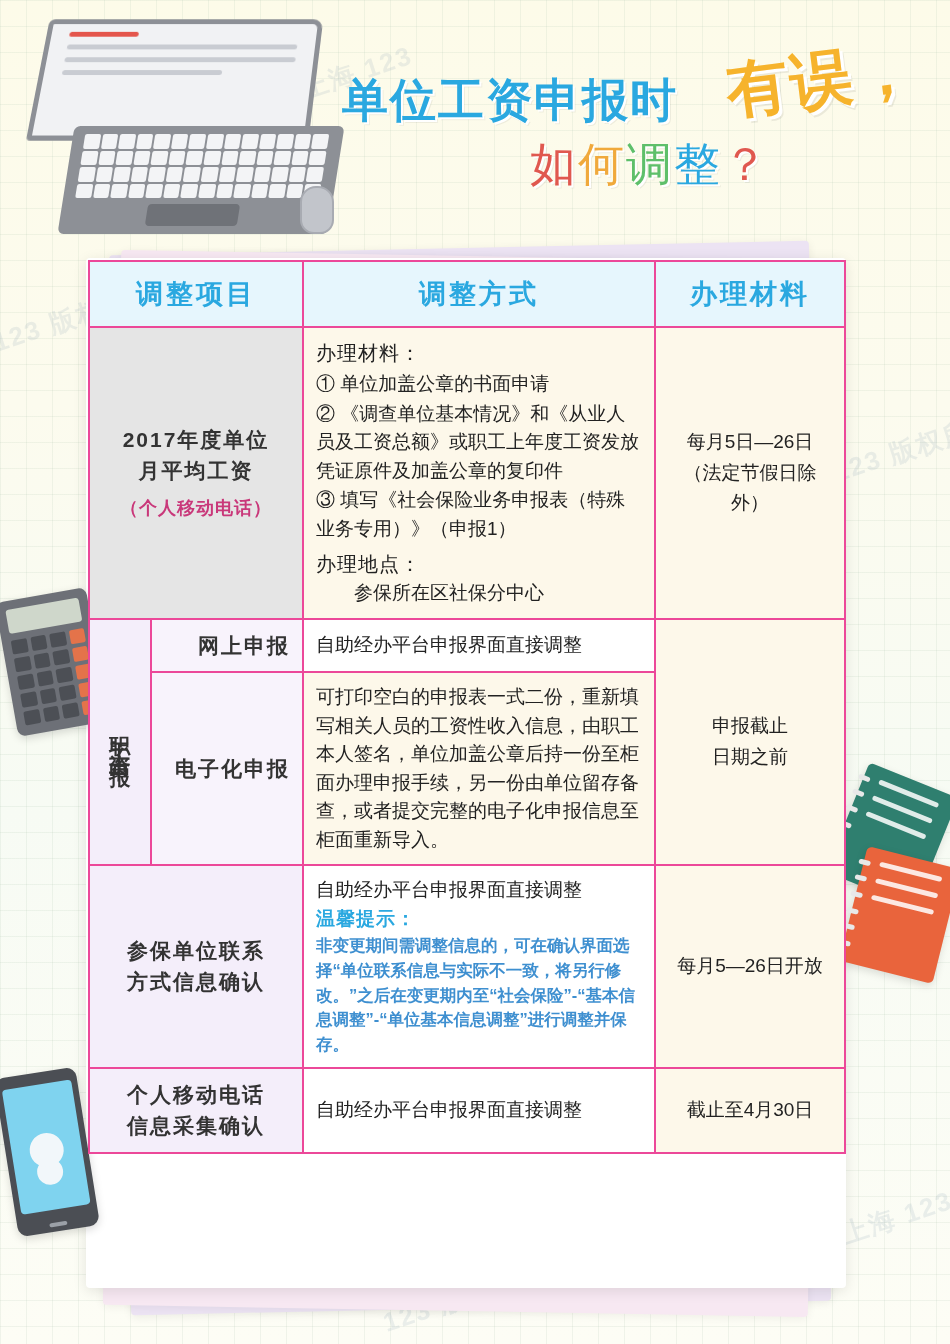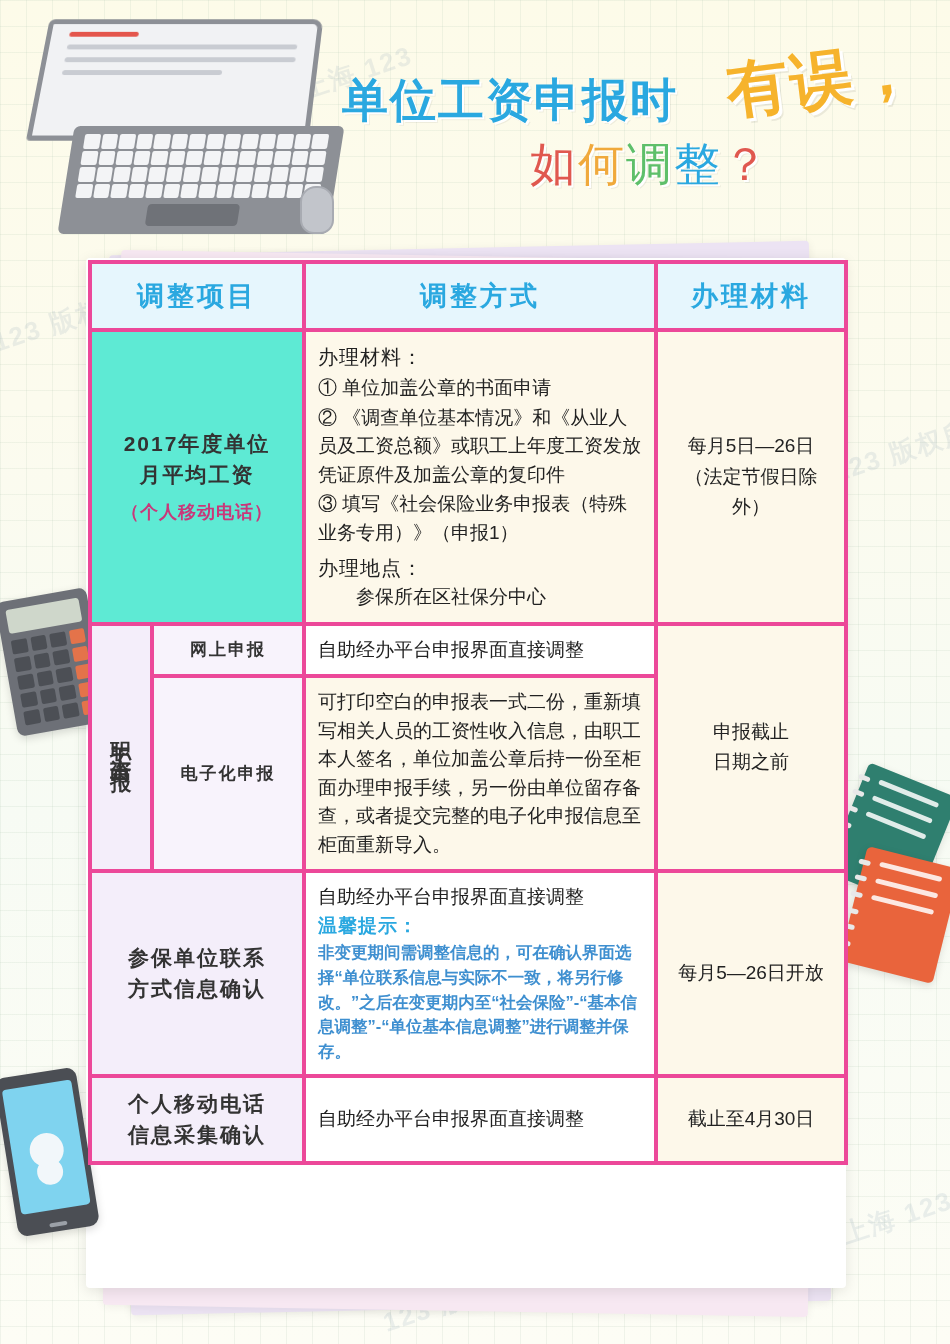--- a/index.html
+++ b/index.html
@@ -267,21 +267,21 @@
     top: 260px;
     width: 756px;
   }
   table {
     border-collapse: collapse;
     width: 756px;
     table-layout: fixed;
     background: #ffffff;
   }
   table, th, td {
-    border: 4px solid #ec4899;
+    border: 2px solid #ec4899;
   }
   th {
     background: #e6f6fd;
     color: #2aa8e0;
     font-size: 27px;
     font-weight: bold;
     letter-spacing: 3px;
     padding: 14px 4px;
     text-align: center;
   }
@@ -306,21 +306,21 @@
     margin-top: 8px;
     letter-spacing: 1px;
   }
   .c-time {
     text-align: center;
     font-size: 19px;
     line-height: 1.6;
   }
   .bg-cream { background: #fdf8ea; }
   .bg-lav { background: #f4eefa; }
-  .bg-pink { background: #5eead4; }
+  .bg-pink { background: #e5e5e5; }
   .bg-white { background: #ffffff; }
   .bg-lightlav { background: #f8f3fc; }
   .label-strong {
     font-weight: normal;
     letter-spacing: 1px;
     font-size: 20px;
   }
   .mat-list {
     margin: 2px 0 6px 0;
   }
@@ -344,24 +344,24 @@
     writing-mode: vertical-rl;
     text-orientation: upright;
     letter-spacing: 6px;
     font-weight: bold;
     font-size: 21px;
     color: #333;
     margin: 0 auto;
     display: inline-block;
   }
   .sub-mode {
-    text-align: center;
+    text-align: right;
     font-weight: bold;
     letter-spacing: 2px;
-    font-size: 17px;
+    font-size: 21px;
     color: #333;
   }
   .cell-center { text-align: center; }
 </style>
 </head>
 <body>
 
 <div class="bg">
   <div class="bg-grid"></div>
   <div class="wm" style="left:-10px;  top:300px;">123 版权所有</div>

